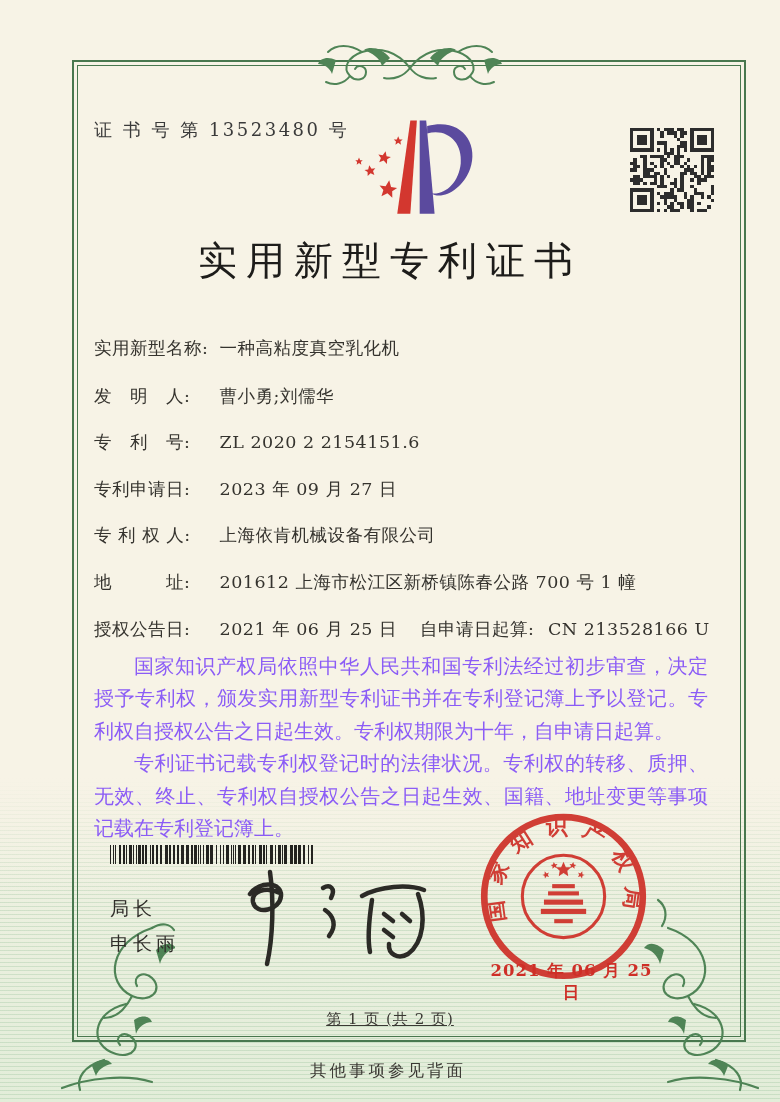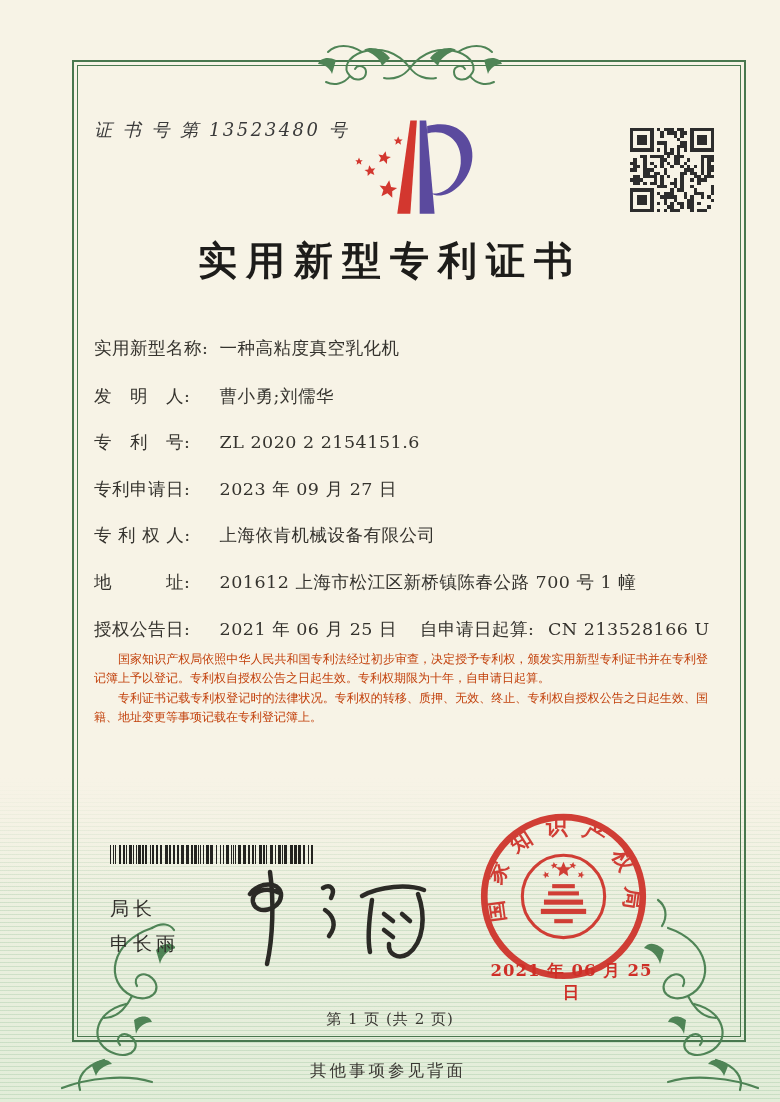--- a/index.html
+++ b/index.html
@@ -23,47 +23,47 @@
   .frame {
     position:absolute; left:72px; top:60px; width:674px; height:982px; z-index:1;
     border:2px solid #49784f; outline:1px solid #49784f; outline-offset:-6px;
   }
   .top-ornament { position:absolute; left:280px; top:38px; z-index:2; }
   .corner { position:absolute; z-index:2; }
   .corner-left { left:40px; top:918px; }
   .corner-right { left:640px; top:898px; }
   .cert-no {
     position:absolute; left:94px; top:118px; z-index:3;
-    font-size:18px; letter-spacing:2.5px; color:#3a3a3a;font-style:italic;
+    font-size:18px; letter-spacing:2.5px; color:#3a3a3a;
   }
   .logo { position:absolute; left:345px; top:110px; z-index:3; }
   .qr { position:absolute; left:630px; top:128px; width:84px; height:84px; z-index:3; }
   .title {
     position:absolute; left:0; right:0; top:234px; z-index:3; text-align:center;
-    font-size:39px; font-weight:700; letter-spacing:9px; color:#1d1c1a;
+    font-size:39px; font-weight:400; letter-spacing:9px; color:#1d1c1a;
   }
   .field { position:absolute; left:94px; right:60px; z-index:3; font-size:17.5px; color:#35332e; }
   .field .lbl { display:inline-block; width:120px; letter-spacing:.5px; }
   .field .val { letter-spacing:.5px; }
   .grant2 { position:absolute; left:326px; top:0; white-space:nowrap; }
   .grant2 .lbl { width:auto; margin-right:8px; }
   .paras { position:absolute; left:94px; width:614px; top:650px; z-index:3;
-    font-size:12px; line-height:1.62; text-align:justify; color:#c2410c;font-family:Liberation Serif, serif; }
+    font-size:20px; line-height:1.62; text-align:justify; color:#8b5cf6;font-family:Liberation Serif, serif; }
   .paras p { text-indent:2em; }
   .barcode { position:absolute; left:110px; top:845px; width:205px; height:19px; z-index:3; }
   .official { position:absolute; left:110px; z-index:3; font-size:19px; letter-spacing:4px; color:#2f2d29; }
   .official.t1 { top:896px; } .official.t2 { top:931px; }
   .signature { position:absolute; left:226px; top:858px; z-index:4; }
   .seal { position:absolute; left:476px; top:810px; z-index:3; opacity:.92; }
   .seal-date {
     position:absolute; left:484px; top:960px; width:175px; z-index:4; text-align:center;
     color:#ce2f27; font-size:16.5px; letter-spacing:1px; font-weight:700;
   }
   .page-num { position:absolute; left:0; right:0; top:1010px; z-index:3; text-align:center;
-    font-size:15px; color:#3a3833; letter-spacing:1px; }
+    font-size:15px; color:#3a3833; letter-spacing:1px;text-decoration:underline; }
   .back-note { position:absolute; left:0; right:4px; top:1060px; z-index:3; text-align:center;
     font-size:16.5px; color:#3a3833; letter-spacing:3px; }
 </style>
 </head>
 <body>
 
 <div class="page">
 
   <div class="green-band"></div>
   <div class="frame"></div>

